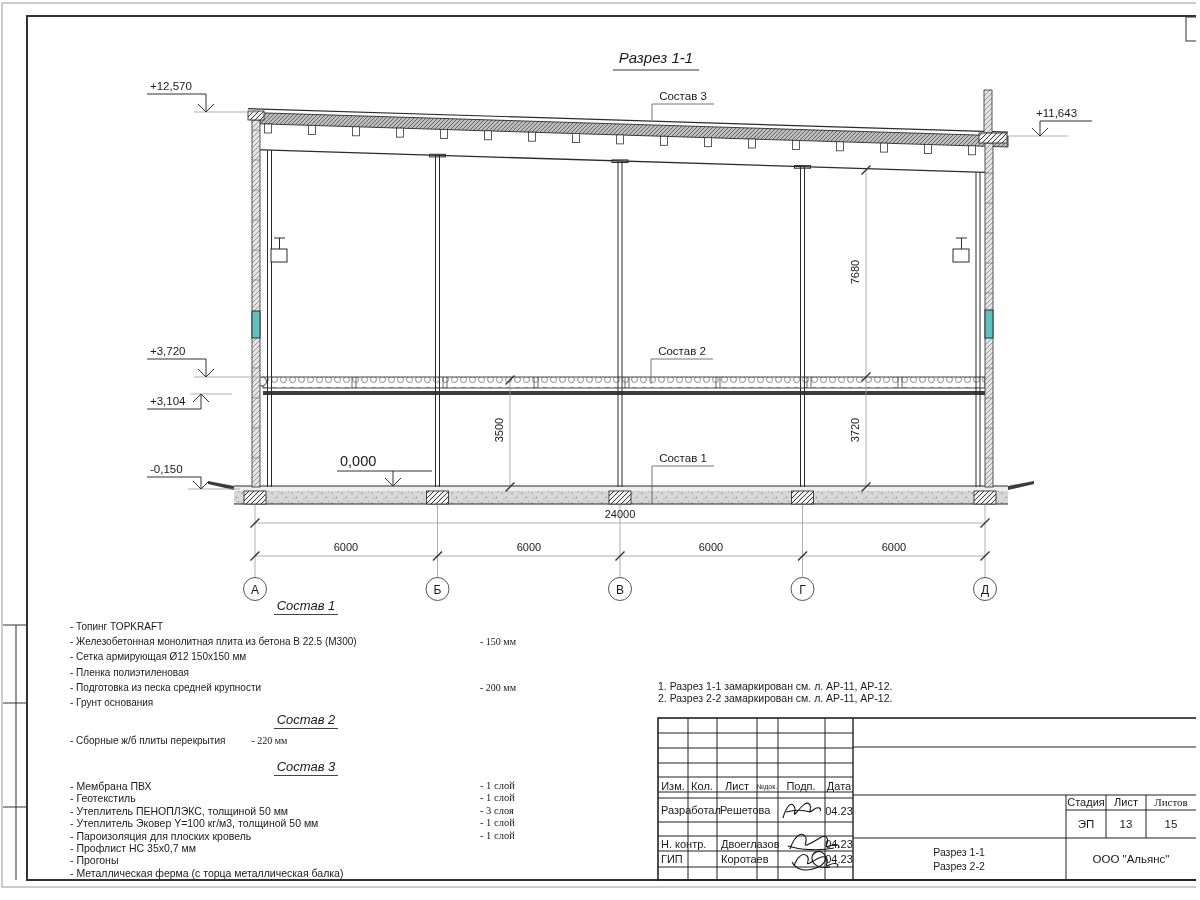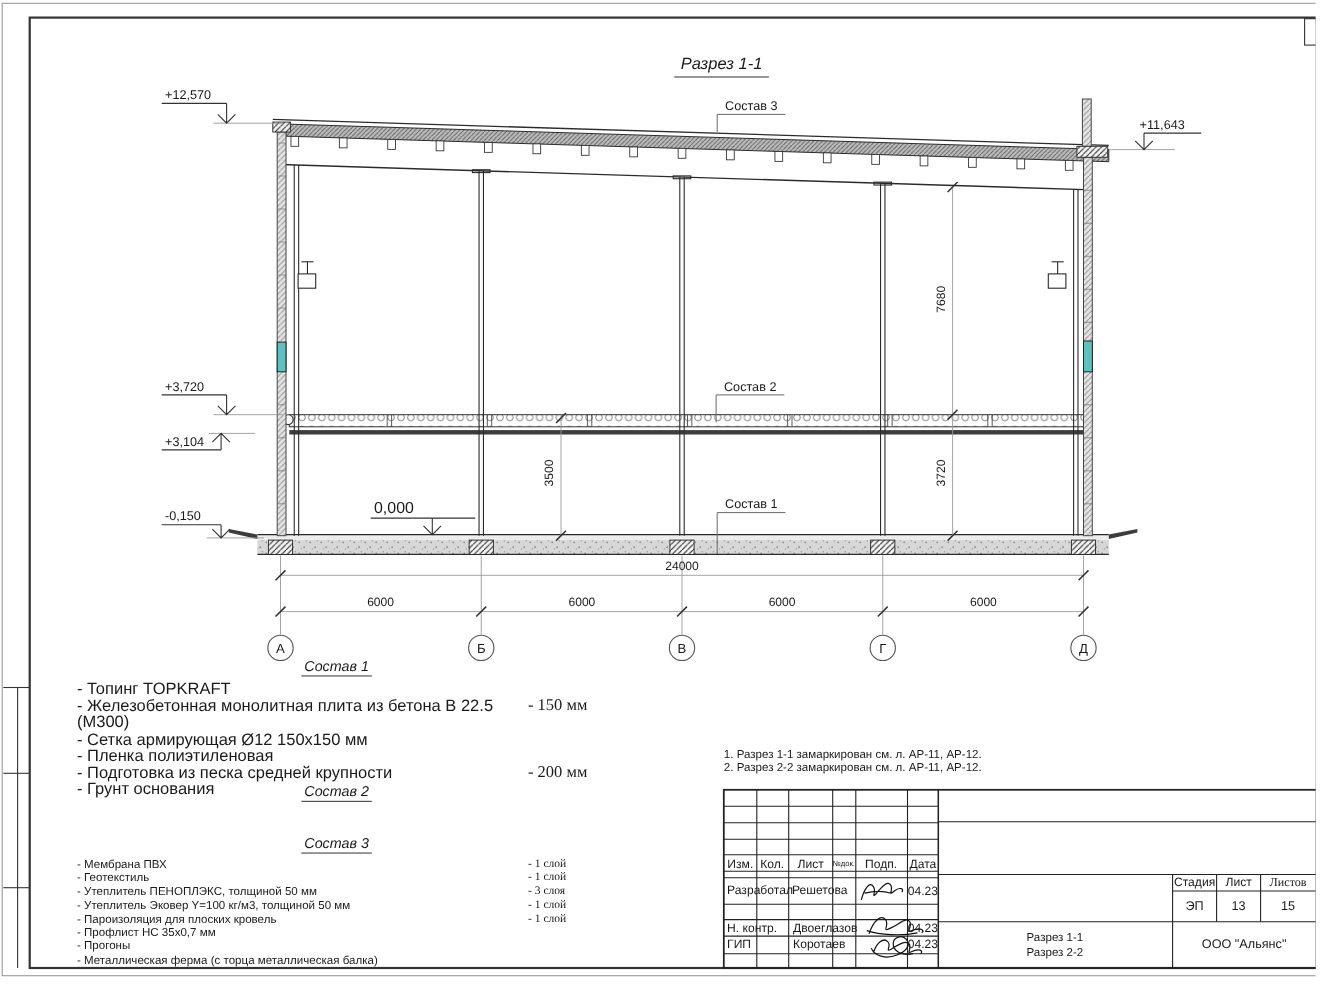--- a/index.html
+++ b/index.html
@@ -5,21 +5,21 @@
   html,body{margin:0;padding:0;background:#fff;}
   .sheet{position:relative;width:1196px;height:900px;background:#fff;overflow:hidden;
          font-family:"Liberation Sans",sans-serif;color:#1a1a1a;}
   svg{position:absolute;left:0;top:0;}
   svg text{font-family:"Liberation Sans",sans-serif;fill:#1a1a1a;}
   .ov{position:absolute;}
   
   .comp{position:absolute;width:472px;}
   .comp .hd{display:block;text-align:center;font-size:13px;font-style:italic;margin-bottom:6px;}
   .comp .hd span{border-bottom:1px solid #444;padding:0 3px 1px 3px;}
-  .comp .row{display:flex;justify-content:space-between;font-size:15px;line-height:15.2px;}
+  .comp .row{display:flex;justify-content:space-between;font-size:10px;line-height:15.2px;}
   .comp .row .val{width:62px;text-align:left;flex:none;font-family:Liberation Serif, serif;}
   .comp.c2 .row{justify-content:flex-start;}
   .comp.c2 .row .val{width:auto;margin-left:26px;}
   .comp.c3 .row{font-size:10.5px;line-height:12.4px;}
   .notes{position:absolute;left:658px;top:680px;font-size:10.5px;line-height:12.3px;}
   
   .tb{position:absolute;font-size:11px;white-space:nowrap;}
   .tb-c{transform:translate(-50%,-50%);}
   .tb-s{font-size:7px;}
   .tb-m{font-size:11px;}
@@ -353,20 +353,24 @@
         <span class="val">- 200 мм</span>
       </div>
   <div class="row">
         <span>- Грунт основания</span>
         <span class="val"></span>
       </div>
 </div>
 
 <div class="comp c2 ov" style="left:70px;top:712px;">
   <div class="hd"><span>Состав 2</span></div>
+  <div class="row">
+        <span>- Сборные ж/б плиты перекрытия</span>
+        <span class="val">- 220 мм</span>
+      </div>
 </div>
 
 <div class="comp c3 ov" style="left:70px;top:759px;">
   <div class="hd"><span>Состав 3</span></div>
   <div class="row">
         <span>- Мембрана ПВХ</span>
         <span class="val">- 1 слой</span>
       </div>
   <div class="row">
         <span>- Геотекстиль</span>

